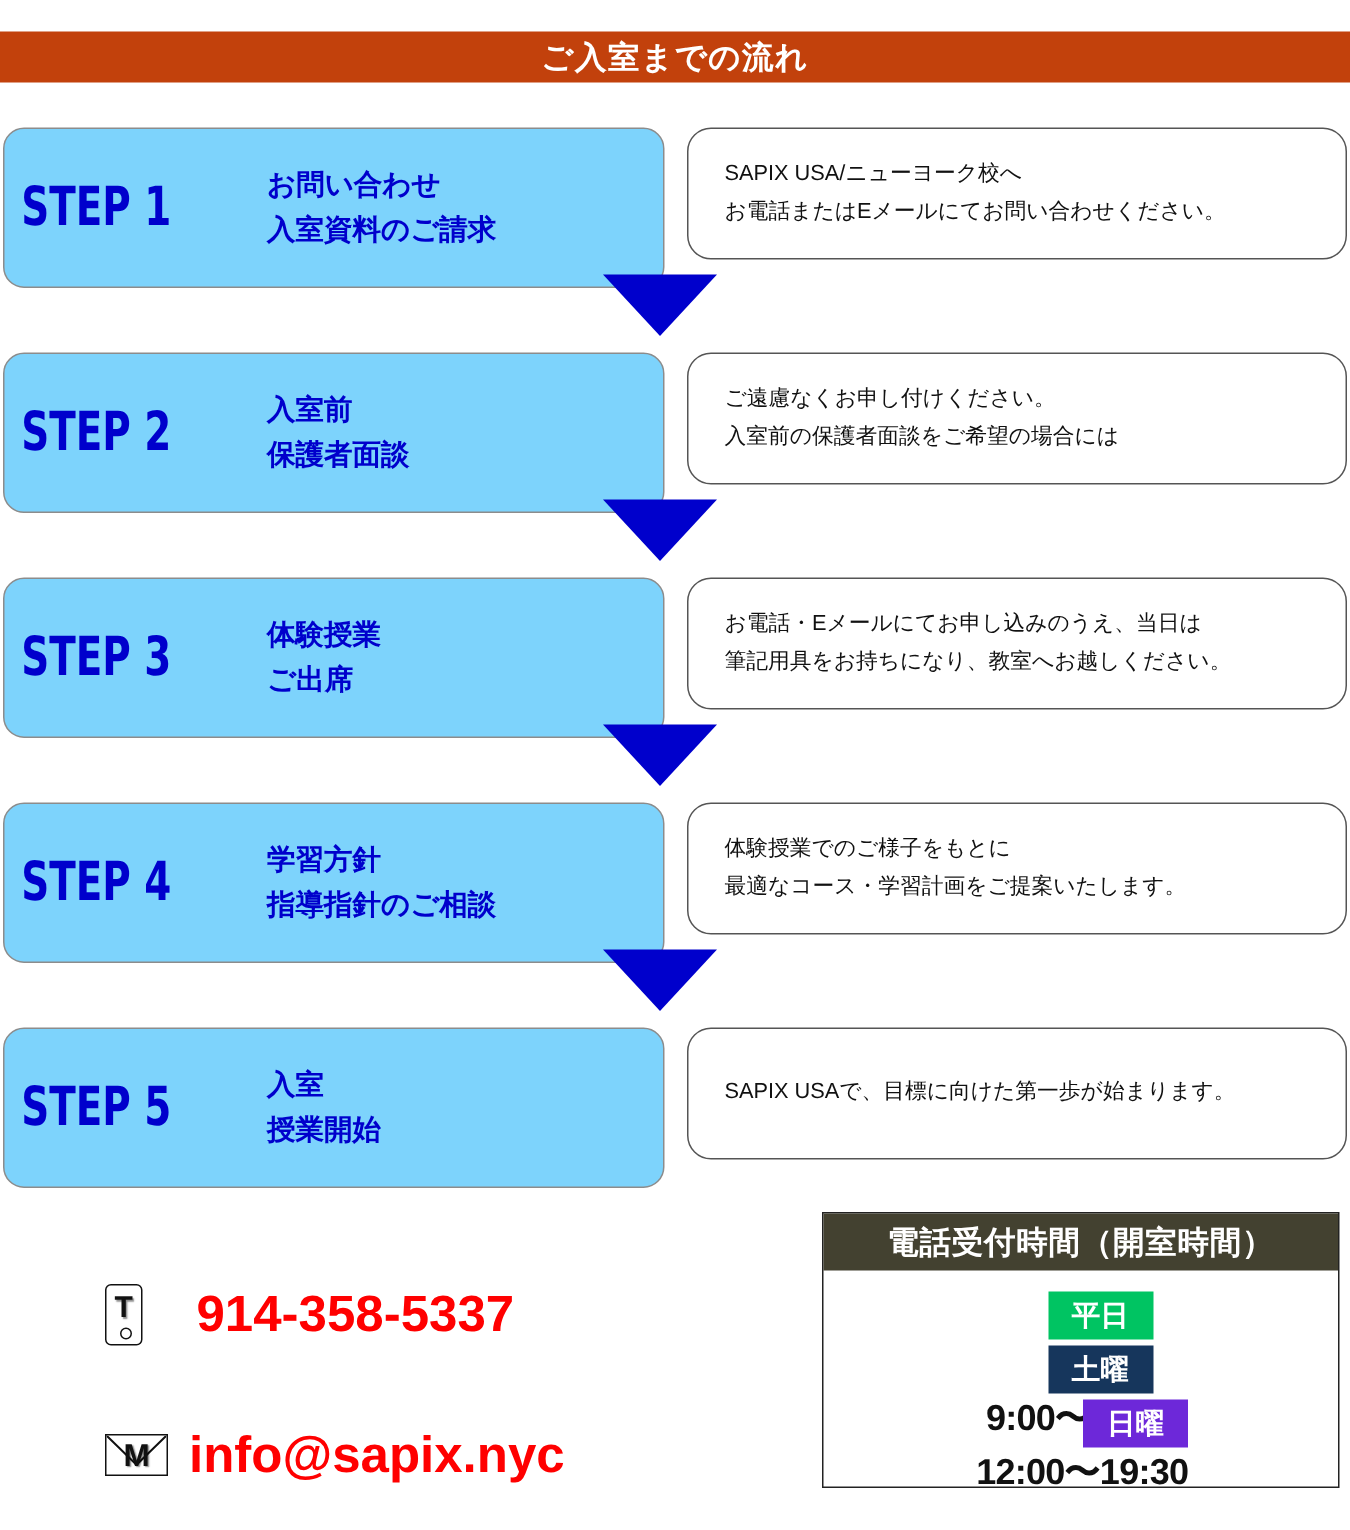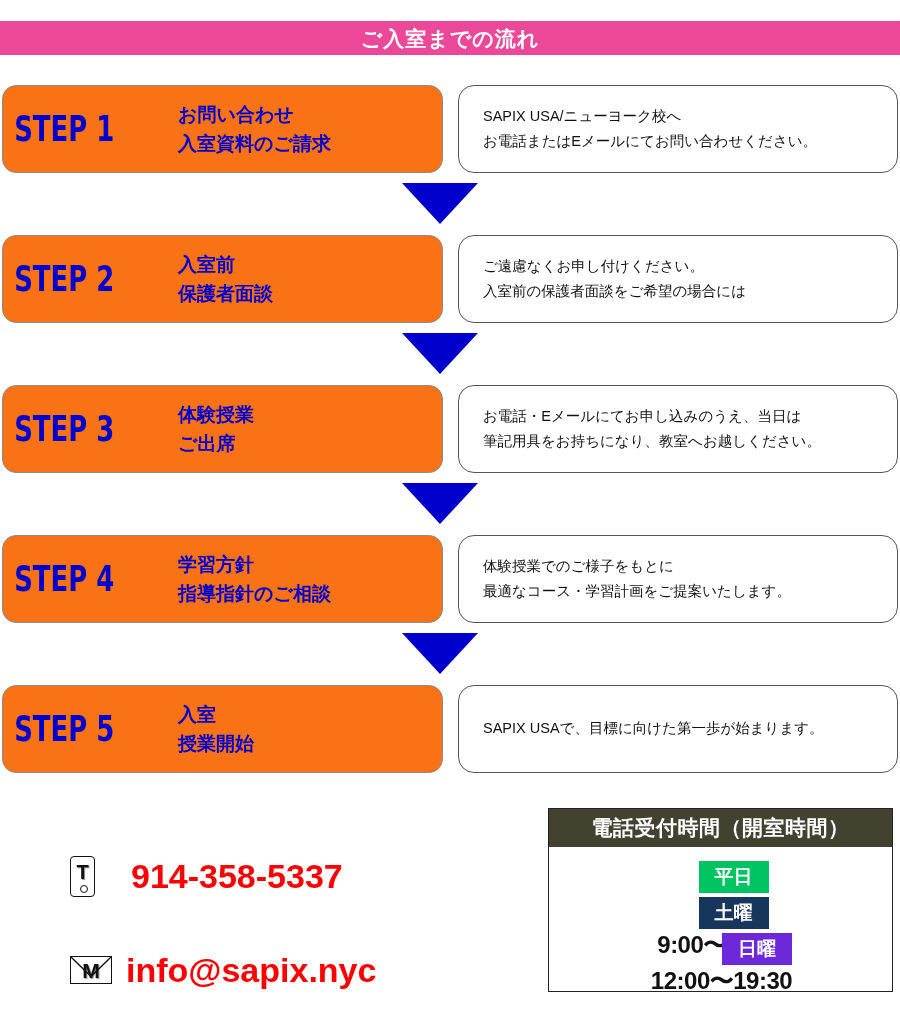--- a/index.html
+++ b/index.html
@@ -16,21 +16,21 @@
     overflow: hidden;
   }
 
   
   .title-bar {
     position: absolute;
     left: 0;
     top: 21px;
     width: 900px;
     height: 34px;
-    background: #ec4899;
+    background: #c2410c;
     display: flex;
     align-items: center;
     justify-content: center;
   }
   .title-bar .title-text {
     color: #ffffff;
     font-size: 21px;
     font-weight: bold;
     letter-spacing: 1px;
     line-height: 1;
@@ -48,23 +48,23 @@
     height: 88px;
     margin-bottom: 62px;
   }
   .step-row.last { margin-bottom: 0; padding-left: 41px; }
 
   .step-left {
     position: absolute;
     left: 2px;
     top: 0;
     width: 441px;
-    height: 88px;
-    box-sizing: border-box;
-    background: #f97316;
+    height: 107px;
+    box-sizing: border-box;
+    background: #7dd3fc;
     border: 1px solid #8c8c8c;
     border-radius: 14px;
     display: flex;
     align-items: center;
   }
   .step-label {
     width: 175px;
     padding-left: 14px;
     box-sizing: border-box;
     color: #0000cc;

